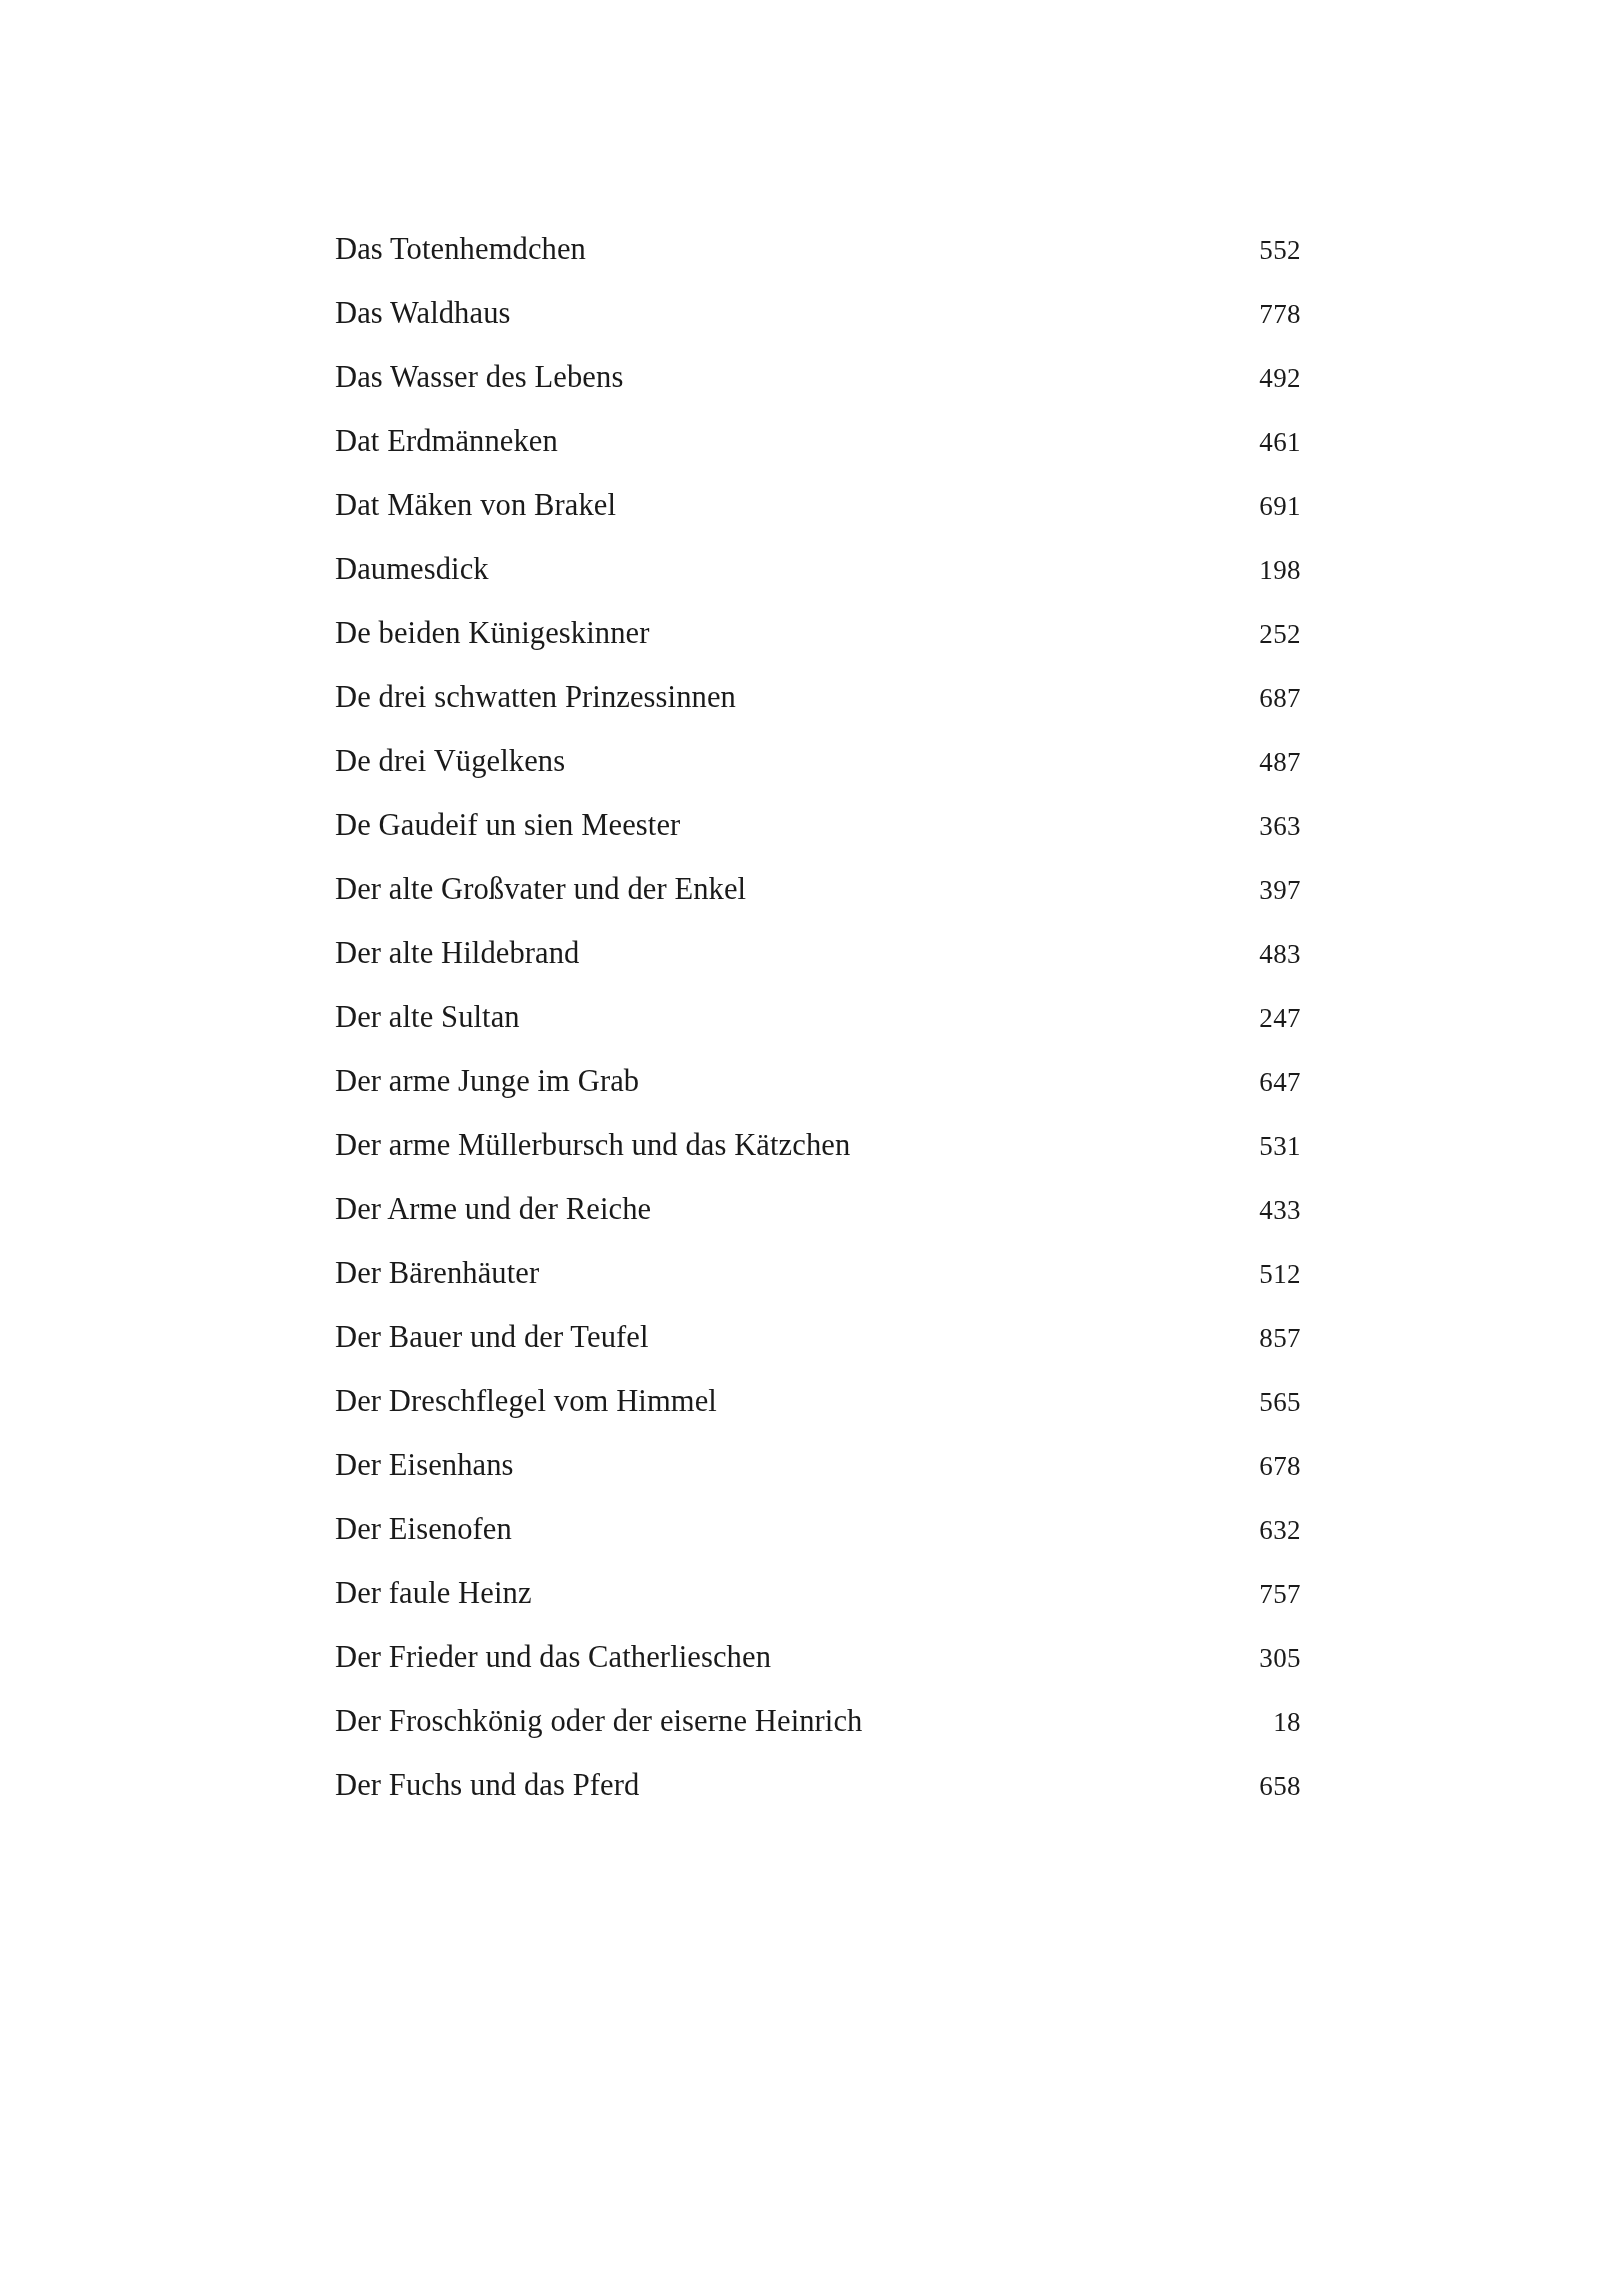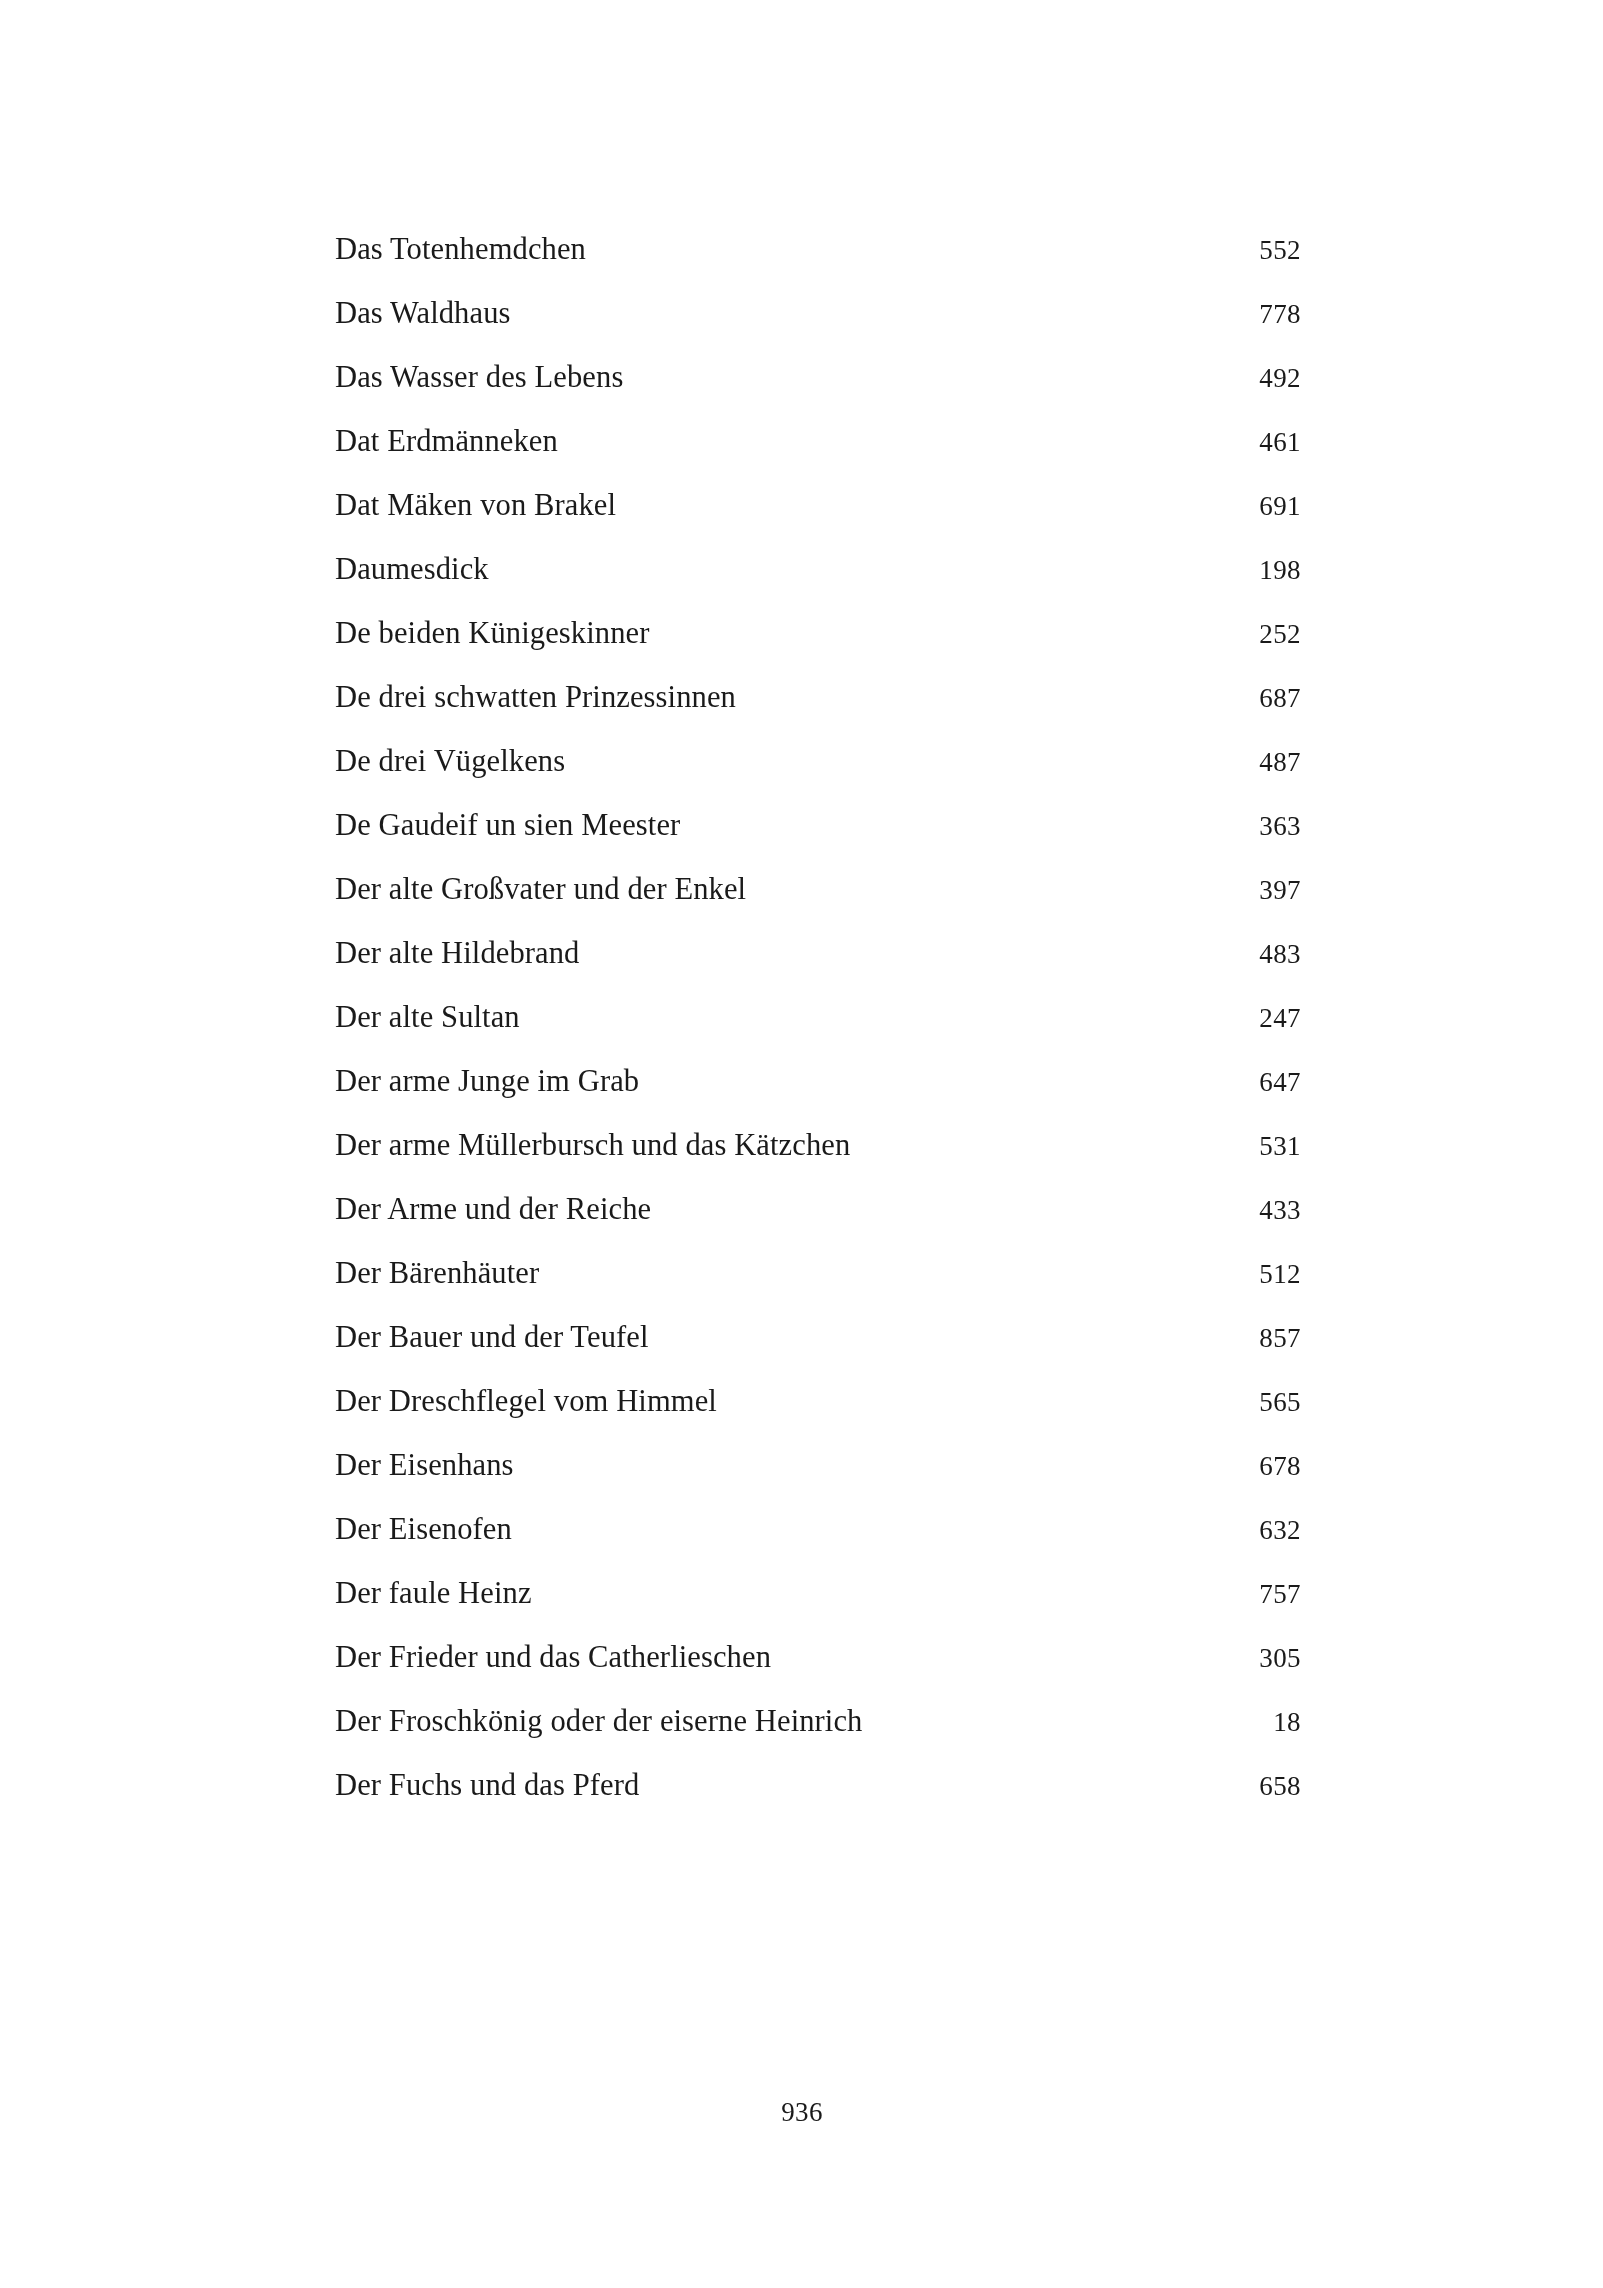--- a/index.html
+++ b/index.html
@@ -204,16 +204,15 @@
         <span class="entry-leader"></span>
         <span class="entry-page">18</span>
       </div>
       <div class="index-entry">
         <span class="entry-title">Der Fuchs und das Pferd</span>
         <span class="entry-leader"></span>
         <span class="entry-page">658</span>
       </div>
     </div>
 
-  <div class="folio">936</div>
 
 </div>
 
 
 </body></html>

